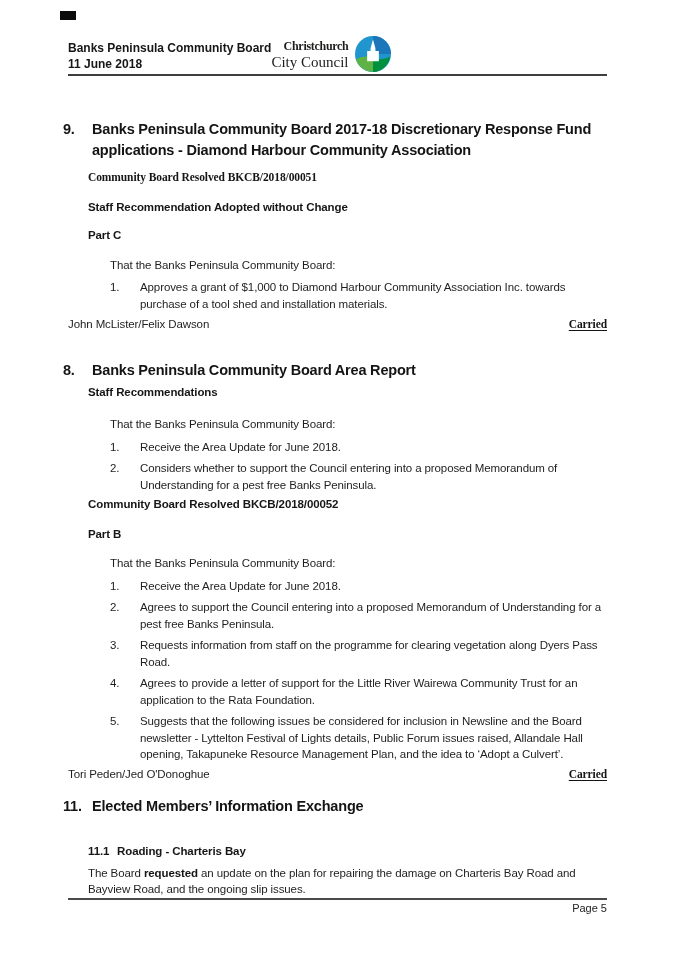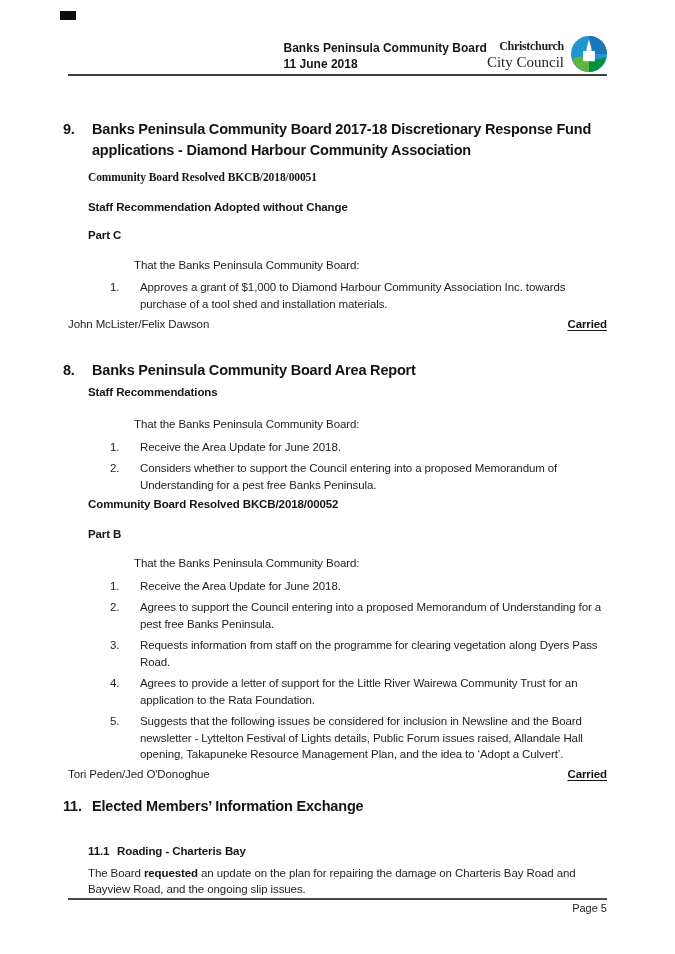--- a/index.html
+++ b/index.html
@@ -3,39 +3,39 @@
 <meta charset="utf-8">
 <style>
   html,body { margin:0; padding:0; background:#ffffff; }
   .page {
     position:relative; width:675px; height:954px; background:#ffffff;
     font-family:"Liberation Sans", sans-serif; color:#1e1e1e; overflow:hidden;
   }
   .artifact { position:absolute; left:60px; top:11px; width:16px; height:9px; background:#0c0c0c; }
 
   .header { margin:0 68px; padding-top:36px; }
-  .header-row { display:flex; justify-content:flex-end; align-items:flex-start; }
+  .header-row { display:flex; justify-content:flex-start; align-items:flex-start; }
   .hdr-left { font-weight:bold; font-size:12px; line-height:16px; padding-top:4px; color:#161616; }
   .logo { display:flex; align-items:center; gap:7px; }
   .logo-text { text-align:right; font-family:"Liberation Serif", serif; color:#1d1d1b; }
   .logo-name1 { font-weight:bold; font-size:12px; line-height:17px; letter-spacing:-0.3px; }
   .logo-name2 { font-size:15px; line-height:15px; }
   .hdr-rule { border-top:2px solid #3e3e3e; margin-top:2px; }
 
   .main { margin:0 68px; font-size:11.5px; line-height:16.5px; letter-spacing:-0.1px; }
   .sec-head { display:flex; margin-left:-5px; font-weight:bold; font-size:14.5px; line-height:21px; color:#141414; letter-spacing:-0.2px; }
   .sec-head .num { flex:none; width:29px; }
   .sec-head .title span { display:block; }
   .sub-bold { font-weight:bold; margin-left:20px; color:#161616; }
-  .preamble { margin-left:66px; }
+  .preamble { margin-left:42px; }
   .li { display:flex; margin-left:42px; }
   .li .num { flex:none; width:30px; }
   .li .txt { flex:1; }
   .mover { display:flex; justify-content:space-between; }
-  .result { font-weight:bold; text-decoration:underline; text-underline-offset:2px; color:#141414; }
+  .result { font-weight:bold; text-decoration:underline; text-underline-offset:2px; color:#141414;font-family:Liberation Serif, serif; }
   .sub-head { display:flex; margin-left:20px; font-weight:bold; color:#161616; }
   .sub-head .num { flex:none; width:29px; }
   .para { margin-left:20px; }
   .para b { color:#141414; }
 
   .footer { position:absolute; left:68px; right:68px; top:898px; border-top:2.5px solid #4a4a4a; }
   .footer-text { text-align:right; font-size:11px; padding-top:2px; color:#222; }
 </style>
 </head>
 <body>

